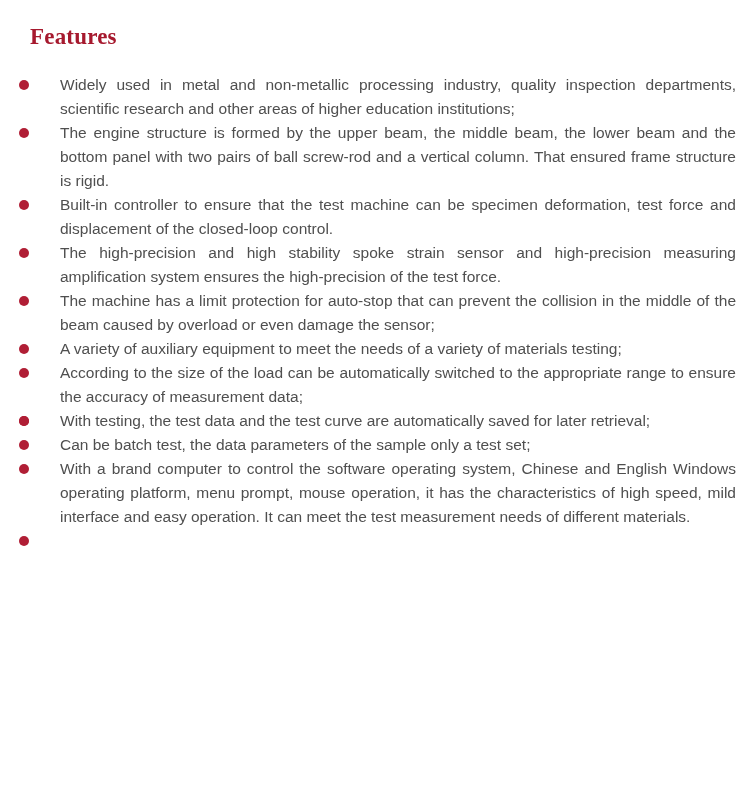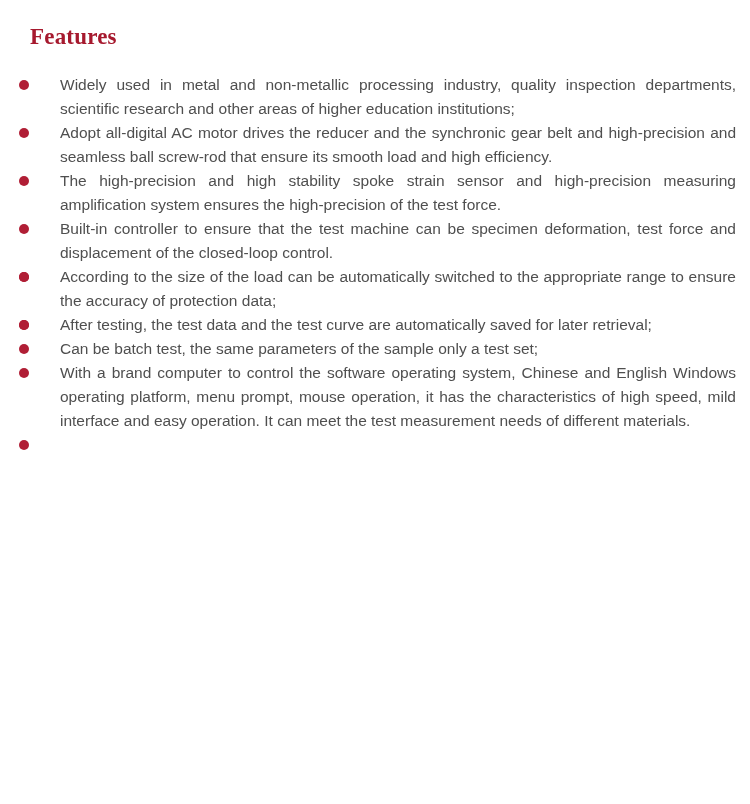--- a/index.html
+++ b/index.html
@@ -58,24 +58,25 @@
   
 </style>
 </head>
 <body style="--accent-red: #A6192E; --bullet-red: #B01E35; --body-text: #4F4F4F;">
 
 <div class="page">
   <h1 class="page-title">Features</h1>
 
   <ul class="features-list">
       <li><span class="bullet"></span><span class="feature-text">Widely used in metal and non-metallic processing industry, quality inspection departments, scientific research and other areas of higher education institutions;</span></li>
-      <li><span class="bullet"></span><span class="feature-text">Adopt all-digital AC motor drives the reducer and the synchronic gear belt and high-precision and seamless ball screw-rod that ensure its smooth load and high  efficiency.</span></li>
+      <li><span class="bullet"></span><span class="feature-text">The engine structure is formed by the upper beam, the middle beam, the lower beam and the bottom panel with two pairs of ball screw-rod and a vertical column. That ensured frame structure is rigid.</span></li>
+      <li><span class="bullet"></span><span class="feature-text">Built-in controller to ensure that the test machine can be specimen deformation, test force and displacement of the closed-loop control.</span></li>
       <li><span class="bullet"></span><span class="feature-text">The high-precision and high stability spoke strain sensor and high-precision measuring amplification system ensures the high-precision of the test force.</span></li>
-      <li><span class="bullet"></span><span class="feature-text">Built-in controller to ensure that the test machine can be specimen deformation, test force and displacement of the closed-loop control.</span></li>
+      <li><span class="bullet"></span><span class="feature-text">The machine has a limit protection for auto-stop that can prevent the collision in the middle of the beam caused by overload or even damage the sensor;</span></li>
+      <li><span class="bullet"></span><span class="feature-text">A variety of auxiliary equipment to meet the needs of a variety of materials testing;</span></li>
+      <li><span class="bullet"></span><span class="feature-text">According to the size of the load can be automatically switched to the appropriate range to ensure the accuracy of measurement data;</span></li>
       <li><span class="bullet"></span></li>
-      <li><span class="bullet"></span><span class="feature-text">According to the size of the load can be automatically switched to the appropriate range to ensure the accuracy of protection data;</span></li>
-      <li><span class="bullet"></span></li>
-      <li><span class="bullet"></span><span class="feature-text">After testing, the test data and the test curve are automatically saved for later retrieval;</span></li>
-      <li><span class="bullet"></span><span class="feature-text">Can be batch test, the same parameters of the sample only a test set;</span></li>
+      <li><span class="bullet"></span><span class="feature-text">With testing, the test data and the test curve are automatically saved for later retrieval;</span></li>
+      <li><span class="bullet"></span><span class="feature-text">Can be batch test, the data parameters of the sample only a test set;</span></li>
       <li><span class="bullet"></span><span class="feature-text">With a brand computer to control the software operating system, Chinese and English Windows operating platform, menu prompt, mouse operation, it has the characteristics of high speed, mild interface and easy operation. It can meet the test measurement needs of different materials.</span></li>
       <li><span class="bullet"></span></li>
     </ul>
 </div>
 
 </body></html>

